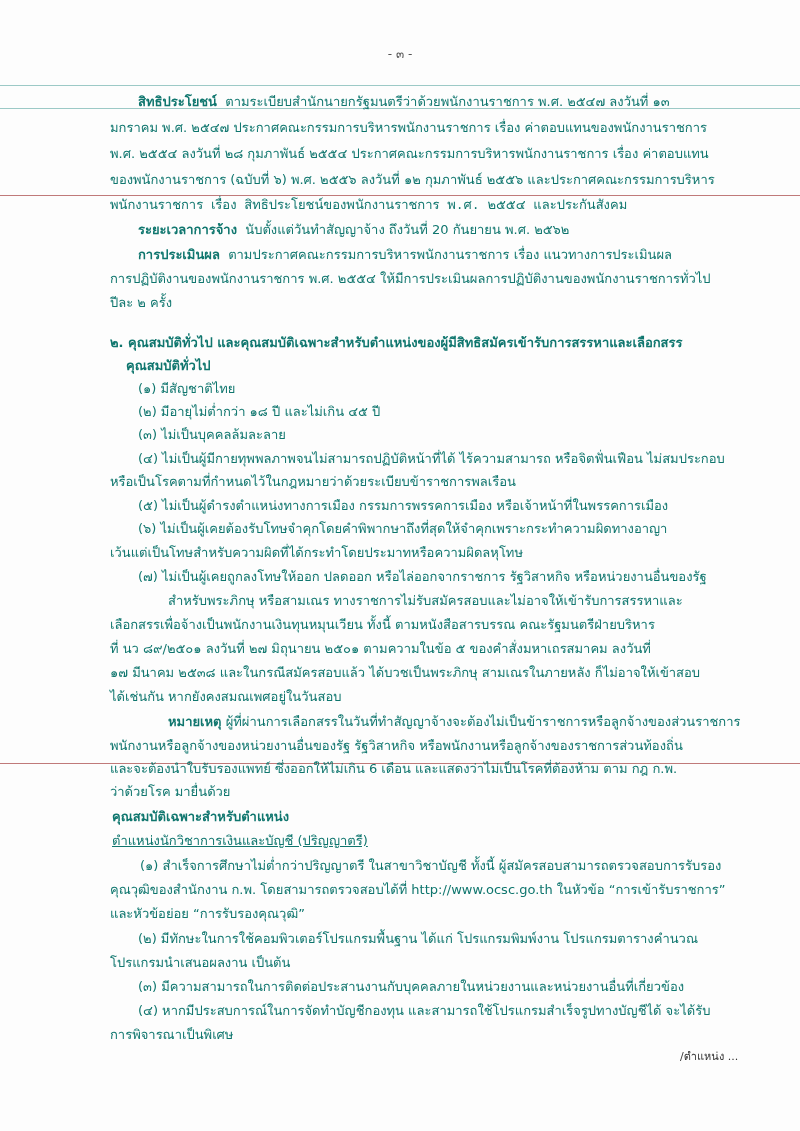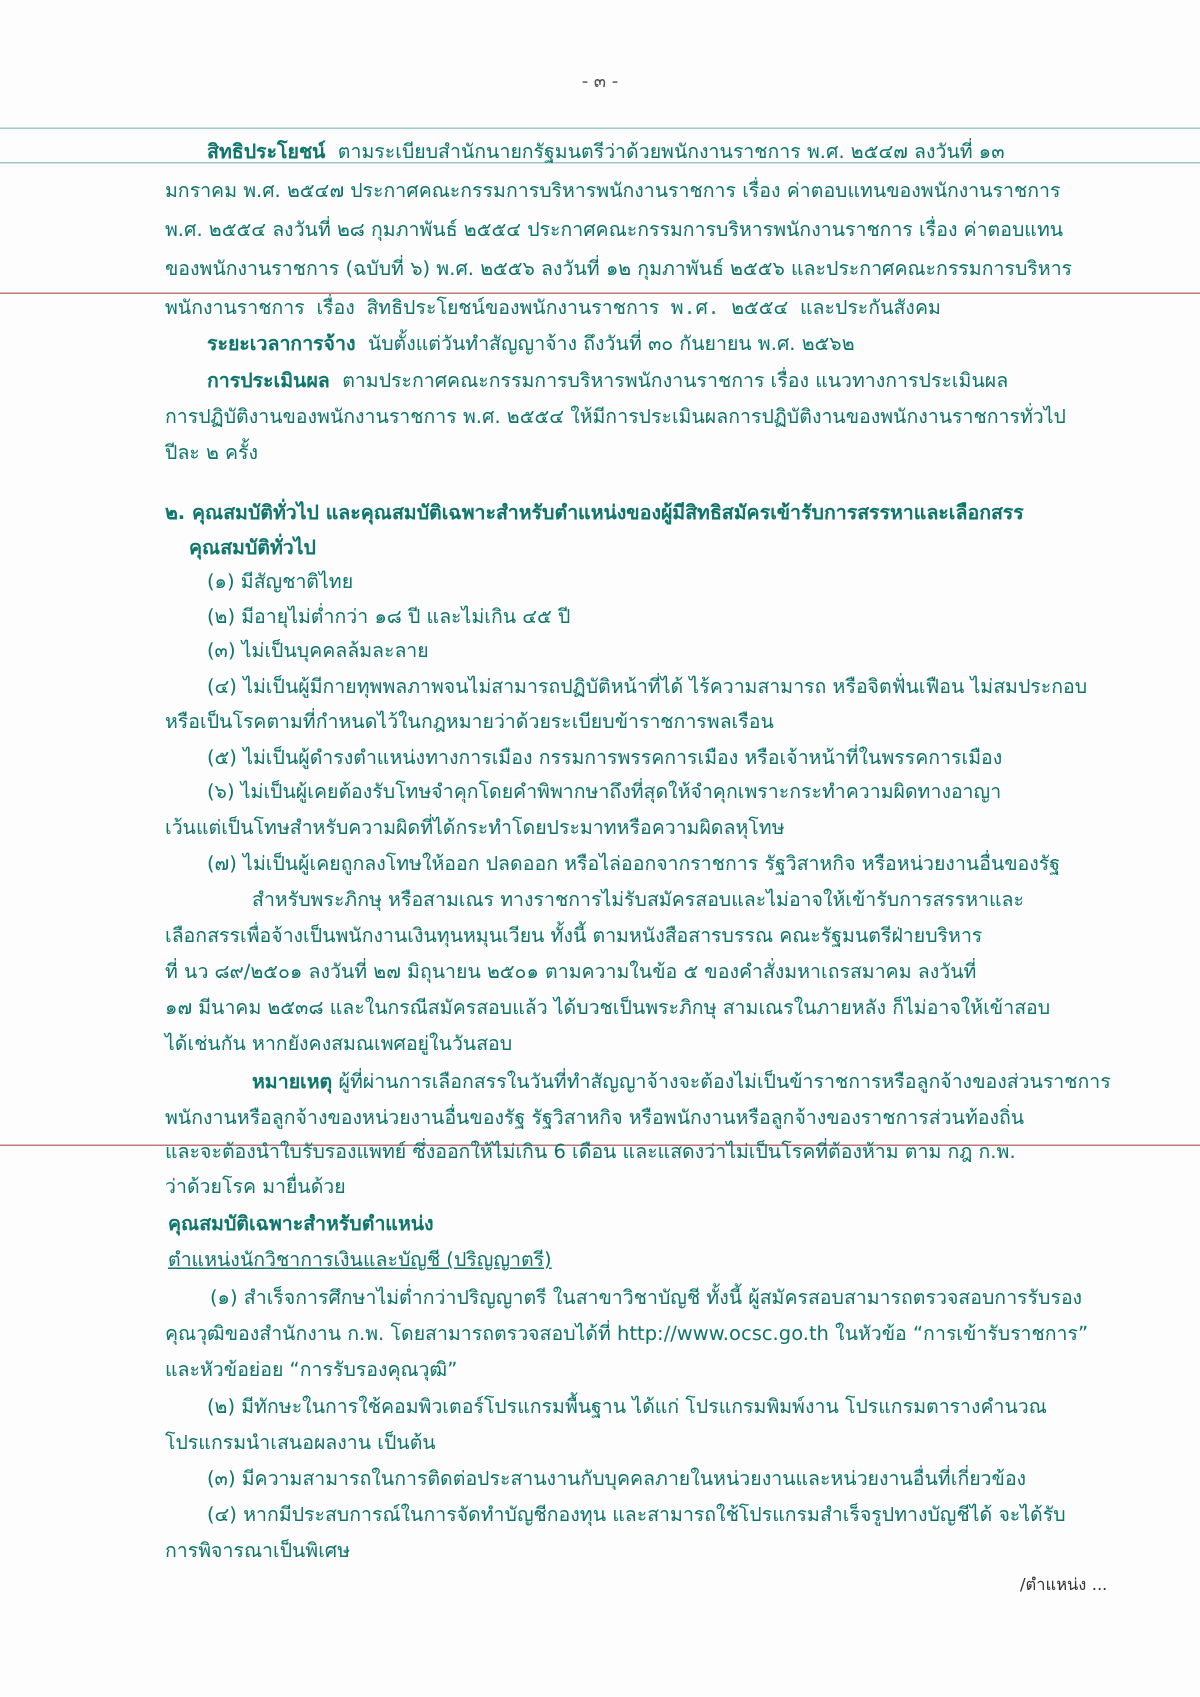--- a/index.html
+++ b/index.html
@@ -42,21 +42,21 @@
 
   <div class="line" style="top:94px; left:138px;">
     <span class="b">สิทธิประโยชน์</span>&nbsp;&nbsp;<span>ตามระเบียบสำนักนายกรัฐมนตรีว่าด้วยพนักงานราชการ พ.ศ. ๒๕๔๗ ลงวันที่ ๑๓</span>
   </div>
   <div class="line" style="top:120px; left:110px;">มกราคม พ.ศ. ๒๕๔๗ ประกาศคณะกรรมการบริหารพนักงานราชการ เรื่อง ค่าตอบแทนของพนักงานราชการ</div>
   <div class="line" style="top:146px; left:110px;">พ.ศ. ๒๕๕๔ ลงวันที่ ๒๘ กุมภาพันธ์ ๒๕๕๔ ประกาศคณะกรรมการบริหารพนักงานราชการ เรื่อง ค่าตอบแทน</div>
   <div class="line" style="top:172px; left:110px;">ของพนักงานราชการ (ฉบับที่ ๖) พ.ศ. ๒๕๕๖ ลงวันที่ ๑๒ กุมภาพันธ์ ๒๕๕๖ และประกาศคณะกรรมการบริหาร</div>
   <div class="line" style="top:198px; left:110px;font-family:Liberation Mono, monospace;">พนักงานราชการ เรื่อง สิทธิประโยชน์ของพนักงานราชการ พ.ศ. ๒๕๕๔ และประกันสังคม</div>
 
   <div class="line" style="top:222px; left:138px;">
-    <span class="b">ระยะเวลาการจ้าง</span>&nbsp;&nbsp;<span>นับตั้งแต่วันทำสัญญาจ้าง ถึงวันที่ ๓๐ กันยายน พ.ศ. ๒๕๖๒</span>
+    <span class="b">ระยะเวลาการจ้าง</span>&nbsp;&nbsp;<span>นับตั้งแต่วันทำสัญญาจ้าง ถึงวันที่ 20 กันยายน พ.ศ. ๒๕๖๒</span>
   </div>
 
   <div class="line" style="top:247px; left:138px;">
     <span class="b">การประเมินผล</span>&nbsp;&nbsp;<span>ตามประกาศคณะกรรมการบริหารพนักงานราชการ เรื่อง แนวทางการประเมินผล</span>
   </div>
   <div class="line" style="top:271px; left:110px;">การปฏิบัติงานของพนักงานราชการ พ.ศ. ๒๕๕๔ ให้มีการประเมินผลการปฏิบัติงานของพนักงานราชการทั่วไป</div>
   <div class="line" style="top:295px; left:110px;">ปีละ ๒ ครั้ง</div>
 
   <div class="line b" style="top:335px; left:110px;">๒. คุณสมบัติทั่วไป และคุณสมบัติเฉพาะสำหรับตำแหน่งของผู้มีสิทธิสมัครเข้ารับการสรรหาและเลือกสรร</div>
   <div class="line b" style="top:358px; left:126px;">คุณสมบัติทั่วไป</div>

